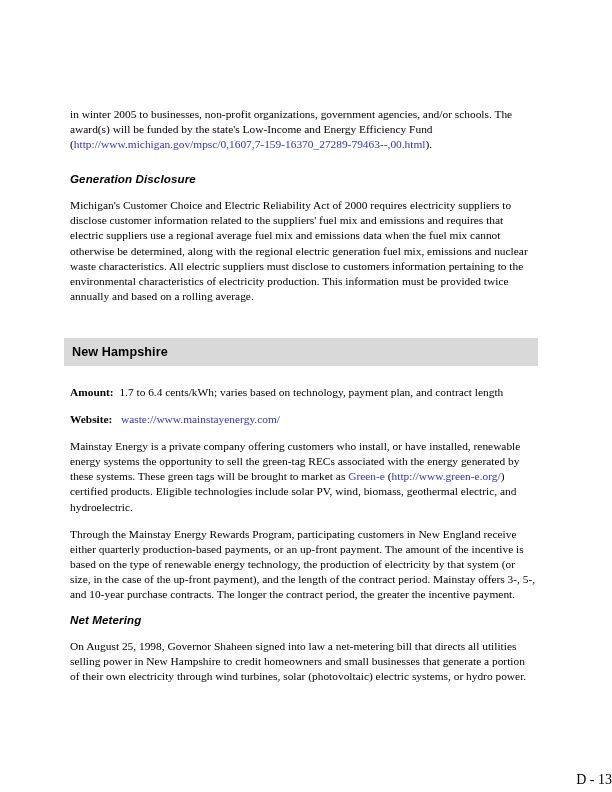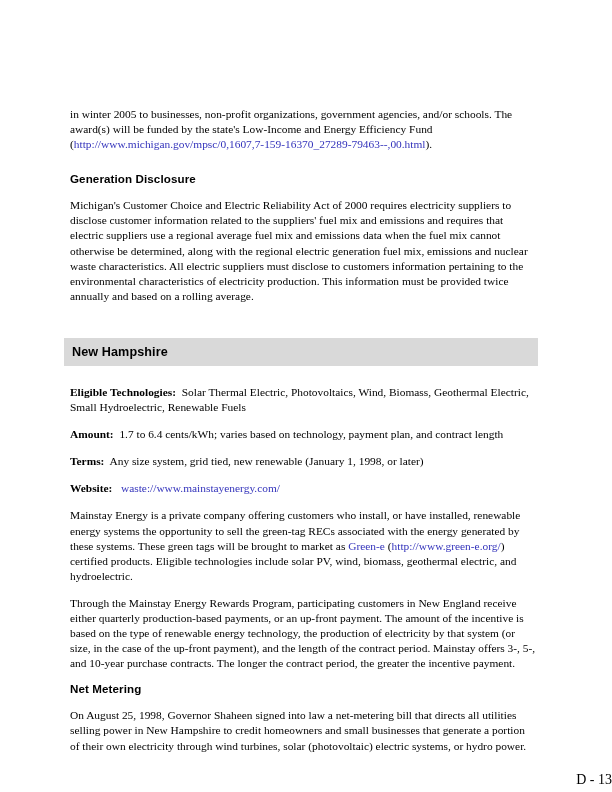--- a/index.html
+++ b/index.html
@@ -53,20 +53,21 @@
     line-height: 20px;
     background: #d9d9d9;
     margin: 0 0 0 -6px;
     padding: 4px 0 4px 8px;
     width: 474px;
     box-sizing: border-box;
     letter-spacing: 0.1px;
   }
   h3.sub-heading {
     font-family: "Liberation Sans", "DejaVu Sans", sans-serif;
+    font-style: italic;
     font-weight: bold;
     font-size: 11.6px;
     line-height: 14px;
     margin: 0 0 12px 0;
     letter-spacing: 0.1px;
   }
   .gap-before-banner { height: 22px; }
   .gap-after-banner { height: 19px; }
   .gap-small { height: 8px; }
   .footer {
@@ -94,25 +95,23 @@
 
     <p class="body-text">Michigan's Customer Choice and Electric Reliability Act of 2000 requires electricity suppliers to disclose customer information related to the suppliers' fuel mix and emissions and requires that electric suppliers use a regional average fuel mix and emissions data when the fuel mix cannot otherwise be determined, along with the regional electric generation fuel mix, emissions and nuclear waste characteristics. All electric suppliers must disclose to customers information pertaining to the environmental characteristics of electricity production. This information must be provided twice annually and based on a rolling average.</p>
 
     <div class="gap-before-banner"></div>
 
     <h2 class="section-banner">New Hampshire</h2>
 
     <div class="gap-after-banner"></div>
 
 
-    <p class="body-text"><span class="lbl">Eligible Technologies:</span>&nbsp; <span>Solar Thermal Electric, Photovoltaics, Wind, Biomass, Geothermal Electric, Small Hydroelectric, Renewable Fuels</span></p>
 
     <p class="body-text"><span class="lbl">Amount:</span>&nbsp; <span>1.7 to 6.4 cents/kWh; varies based on technology, payment plan, and contract length</span></p>
 
-    <p class="body-text"><span class="lbl">Terms:</span>&nbsp; <span>Any size system, grid tied, new renewable (January 1, 1998, or later)</span></p>
 
     <p class="body-text"><span class="lbl">Website:</span>&nbsp;&nbsp; <a class="link" href="#">waste://www.mainstayenergy.com/</a></p>
 
     <p class="body-text"><span>Mainstay Energy is a private company offering customers who install, or have installed, renewable energy systems the opportunity to sell the green-tag RECs associated with the energy generated by these systems. These green tags will be brought to market as </span><a class="link" href="#">Green-e</a><span> (</span><a class="link" href="#">http://www.green-e.org/</a><span>) certified products. Eligible technologies include solar PV, wind, biomass, geothermal electric, and hydroelectric.</span></p>
 
     <p class="body-text tight">Through the Mainstay Energy Rewards Program, participating customers in New England receive either quarterly production-based payments, or an up-front payment. The amount of the incentive is based on the type of renewable energy technology, the production of electricity by that system (or size, in the case of the up-front payment), and the length of the contract period. Mainstay offers 3-, 5-, and 10-year purchase contracts. The longer the contract period, the greater the incentive payment.</p>
 
     <h3 class="sub-heading">Net Metering</h3>
 
     <p class="body-text">On August 25, 1998, Governor Shaheen signed into law a net-metering bill that directs all utilities selling power in New Hampshire to credit homeowners and small businesses that generate a portion of their own electricity through wind turbines, solar (photovoltaic) electric systems, or hydro power.</p>

